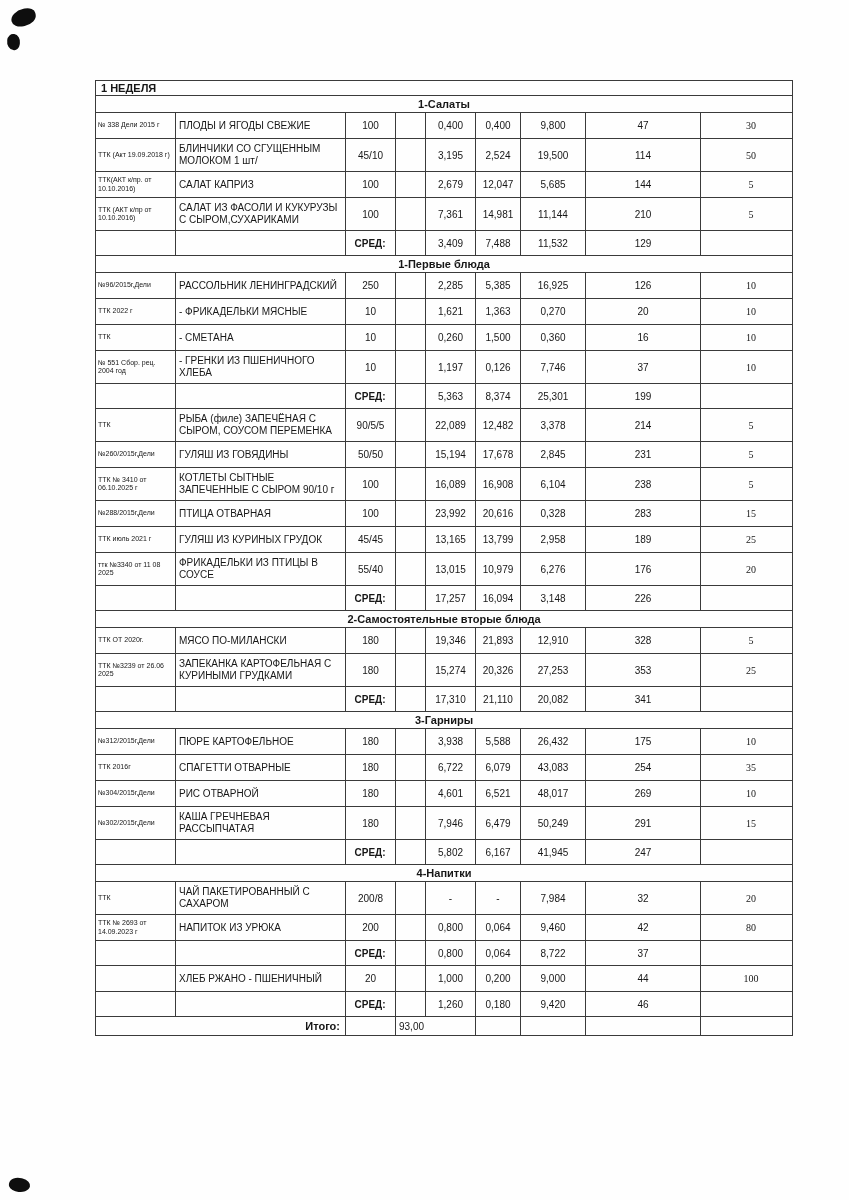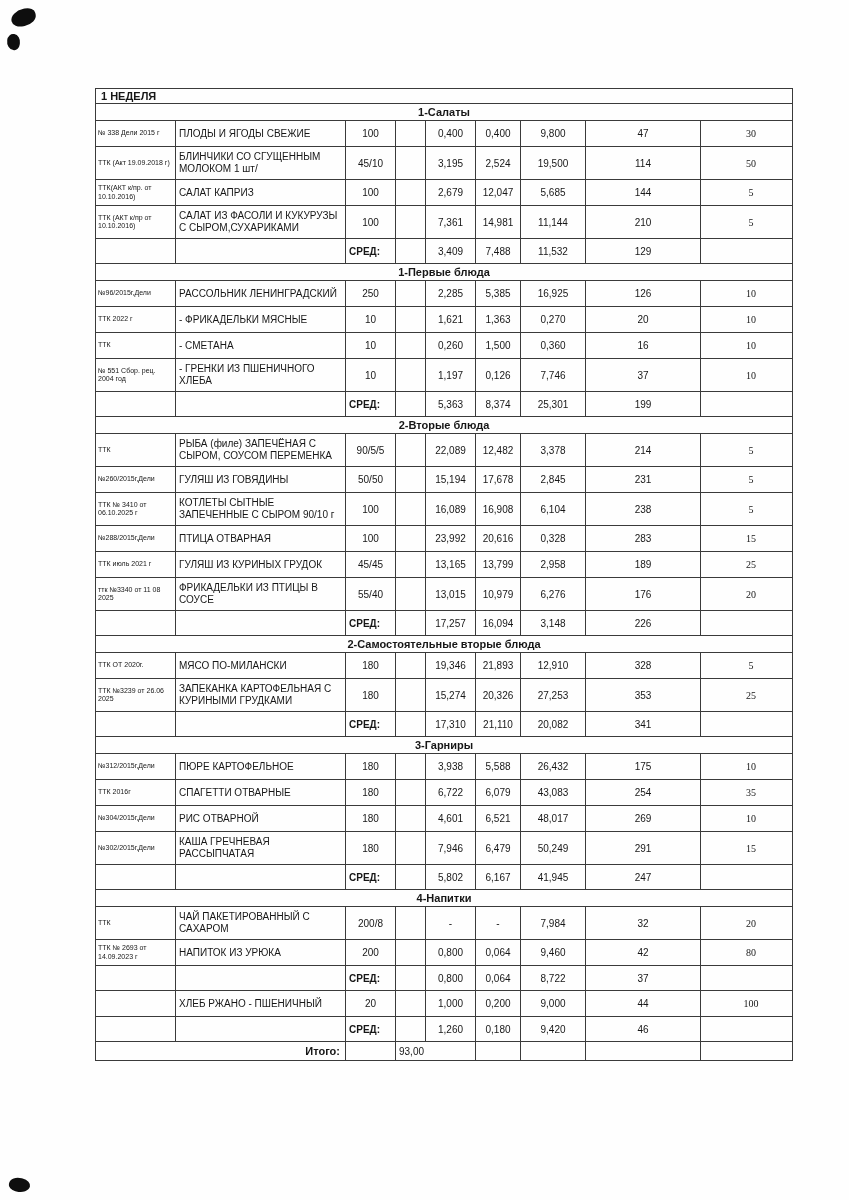--- a/index.html
+++ b/index.html
@@ -9,21 +9,21 @@
     height: 1200px;
     position: relative;
     background: #fefefe;
     font-family: "Liberation Sans", sans-serif;
     color: #161616;
     overflow: hidden;
   }
   .sheet {
     position: absolute;
     left: 95px;
-    top: 88px;
+    top: 80px;
     width: 697px;
   }
   table {
     border-collapse: collapse;
     width: 100%;
     table-layout: fixed;
   }
   td {
     border: 1px solid #3a3a3a;
     padding: 2px 3px;
@@ -53,21 +53,21 @@
     font-size: 10px;
     line-height: 12px;
     height: 26px;
     padding: 4px 3px;
   }
   td.c-portion { text-align: center; }
   td.c-num { text-align: center; }
   td.c-last { text-align: center; padding-left: 12px; font-family: Liberation Serif, serif; }
   tr.avg-row td { height: 25px; }
   td.avg-label {
-    text-align: left;
+    text-align: center;
     font-weight: bold;
     padding-right: 4px;
   }
   tr.total-row td { height: 19px; }
   td.total-label {
     text-align: right;
     font-weight: bold;
     font-size: 11px;
     padding-right: 5px;
   }
@@ -219,23 +219,20 @@
           <td class="c-name"></td>
           <td class="avg-label">СРЕД:</td>
           <td class="c-blank"></td>
           <td class="c-num">5,363</td>
           <td class="c-num">8,374</td>
           <td class="c-num">25,301</td>
           <td class="c-num">199</td>
           <td class="c-num c-last"></td>
         </tr>
         <tr>
-          <td class="section-title" colspan="9">2-Вторые блюда</td>
-        </tr>
-        <tr>
           <td class="c-ref">ТТК</td>
           <td class="c-name">РЫБА (филе) ЗАПЕЧЁНАЯ С СЫРОМ, СОУСОМ ПЕРЕМЕНКА</td>
           <td class="c-portion">90/5/5</td>
           <td class="c-blank"></td>
           <td class="c-num">22,089</td>
           <td class="c-num">12,482</td>
           <td class="c-num">3,378</td>
           <td class="c-num">214</td>
           <td class="c-num c-last">5</td>
         </tr>

